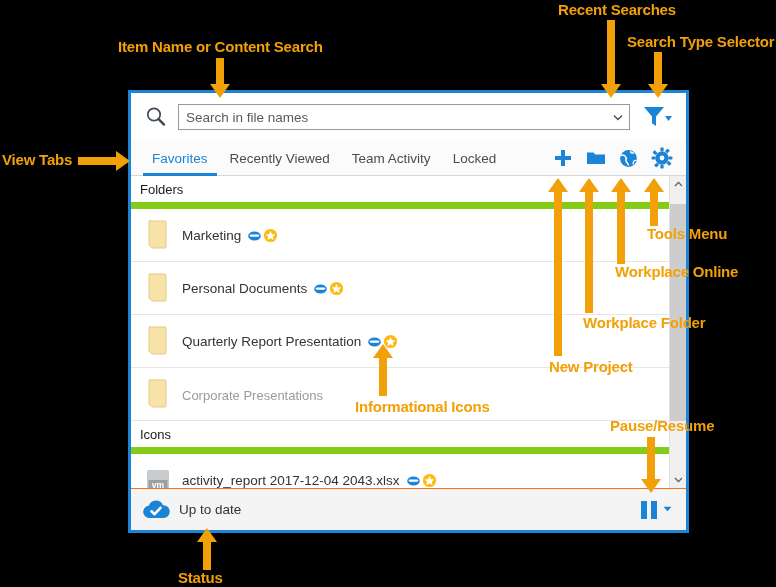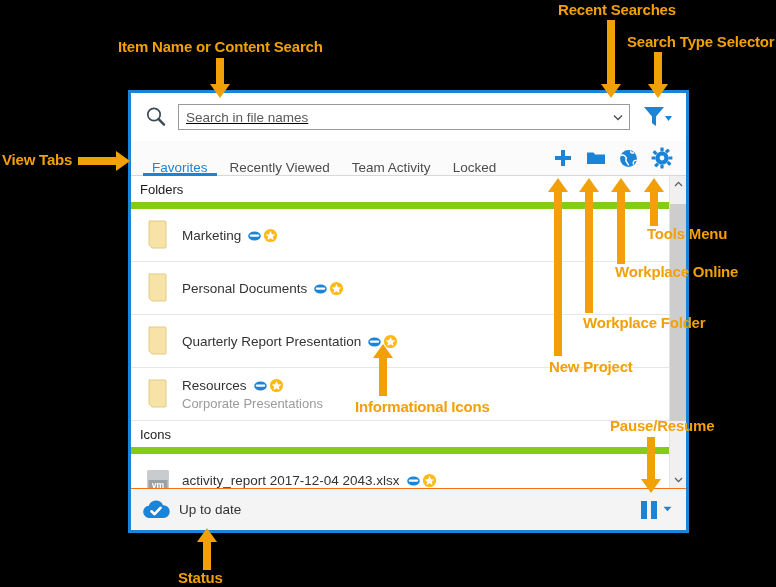--- a/index.html
+++ b/index.html
@@ -91,21 +91,20 @@
 
   
   .search-row {
     height: 48px;
     min-height: 48px;
     display: flex;
     align-items: center;
     background: #ffffff;
     padding: 0 6px 0 12px;
     box-sizing: border-box;
-    text-decoration: underline;
   }
   .search-icon {
     width: 26px;
     height: 26px;
     flex: 0 0 26px;
     margin-right: 9px;
     display: flex;
     align-items: center;
     justify-content: center;
   }
@@ -155,21 +154,21 @@
     min-height: 35px;
     background: #fbfbfb;
     border-bottom: 1px solid #d8d8d8;
     display: flex;
     align-items: stretch;
     padding-left: 10px;
     box-sizing: border-box;
   }
   .tab {
     display: flex;
-    align-items: flex-end;
+    align-items: center;
     padding: 0 11px;
     font-size: 13.5px;
     color: #4c4c4c;
     position: relative;
     box-sizing: border-box;
   }
   .tab.active {
     color: #1C84D6;
   }
   .tab.active::after {
@@ -571,37 +570,20 @@
         </span>
       </div>
 
       <div class="row">
         <span class="row-icon">
           <svg width="26" height="32" viewBox="0 0 26 32">
             <path d="M4 2 h16 a1 1 0 0 1 1 1 v25 a1 1 0 0 1 -1 1 h-13 l-3 -3 v-23 a1 1 0 0 1 1 -1 z" fill="#F7E3A8" stroke="#E2CB85" stroke-width="1"></path>
           </svg>
         </span>
         <span class="row-text">
-          <span class="row-title-line">
-            <span class="row-title">Resources</span>
-            <span class="badges">
-              <span class="badge-cloud">
-                <svg width="15" height="15" viewBox="0 0 15 15">
-                    <ellipse cx="7.5" cy="8" rx="6.3" ry="4.6" fill="#1C84D6"></ellipse>
-                    <rect x="2.7" y="6.4" width="9.6" height="2.3" rx="1.1" fill="#ffffff"></rect>
-                  </svg>
-              </span>
-              <span class="badge-star">
-                <svg width="15" height="15" viewBox="0 0 15 15">
-                    <circle cx="7.5" cy="7.5" r="6.6" fill="#FDBA12"></circle>
-                    <polygon points="7.5,3 9,6.2 12.4,6.5 9.8,8.8 10.6,12.1 7.5,10.3 4.4,12.1 5.2,8.8 2.6,6.5 6,6.2" fill="#ffffff"></polygon>
-                  </svg>
-              </span>
-            </span>
-          </span>
           <span class="row-sub">Corporate Presentations</span>
         </span>
       </div>
 
       <div class="group-header">Icons</div>
 
       <div class="row">
         <span class="row-icon">
           <svg width="26" height="24" viewBox="0 0 26 24">
             <rect x="2" y="2" width="22" height="20" rx="1.5" fill="#c9ccce"></rect>

